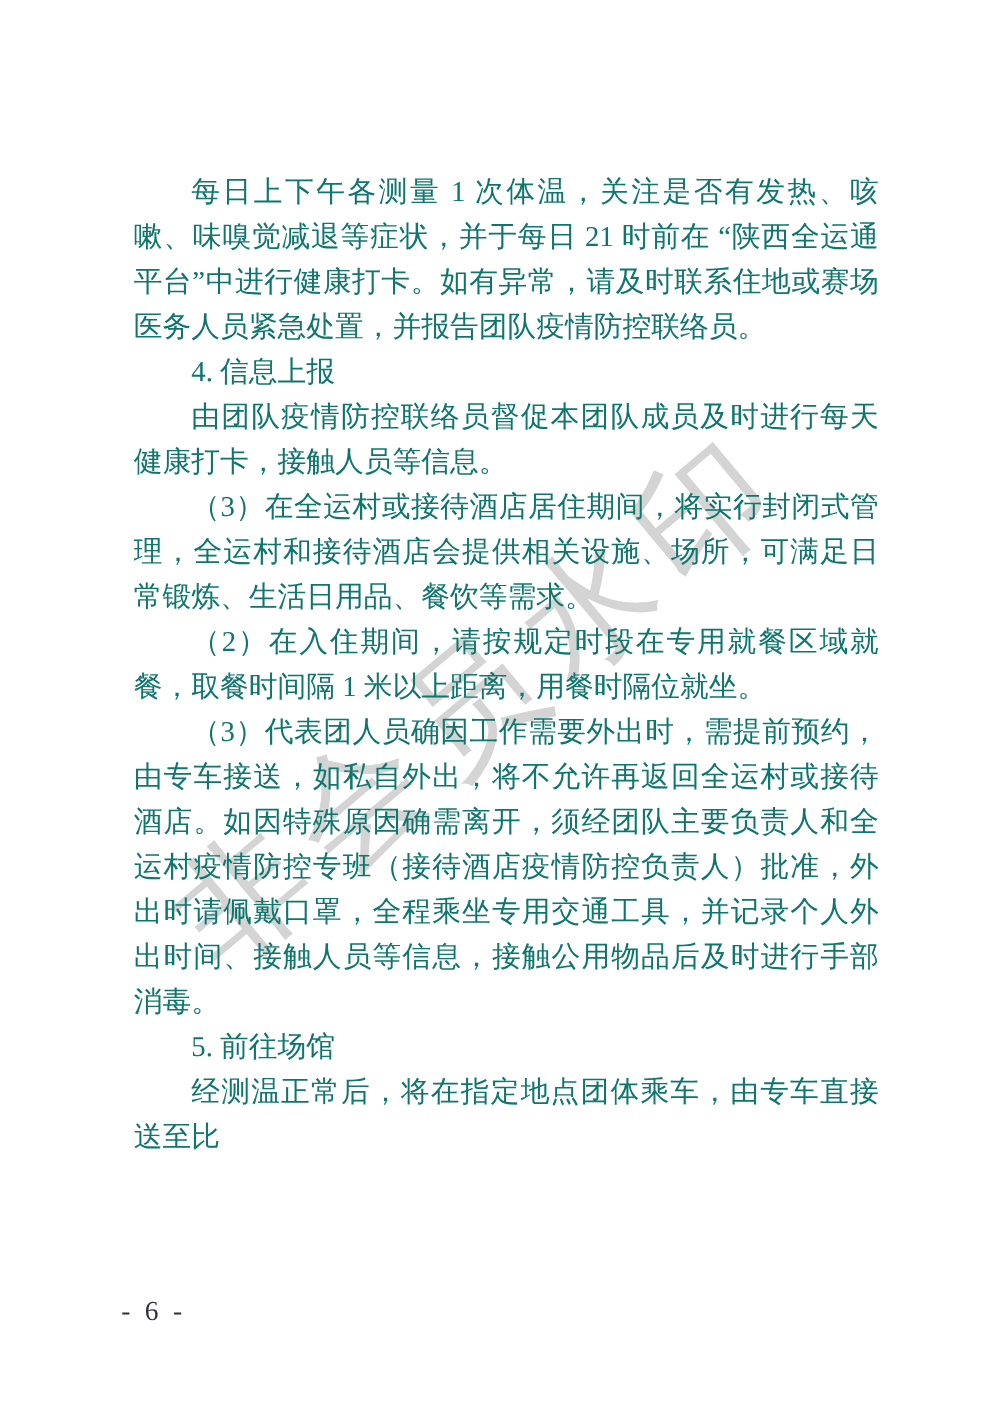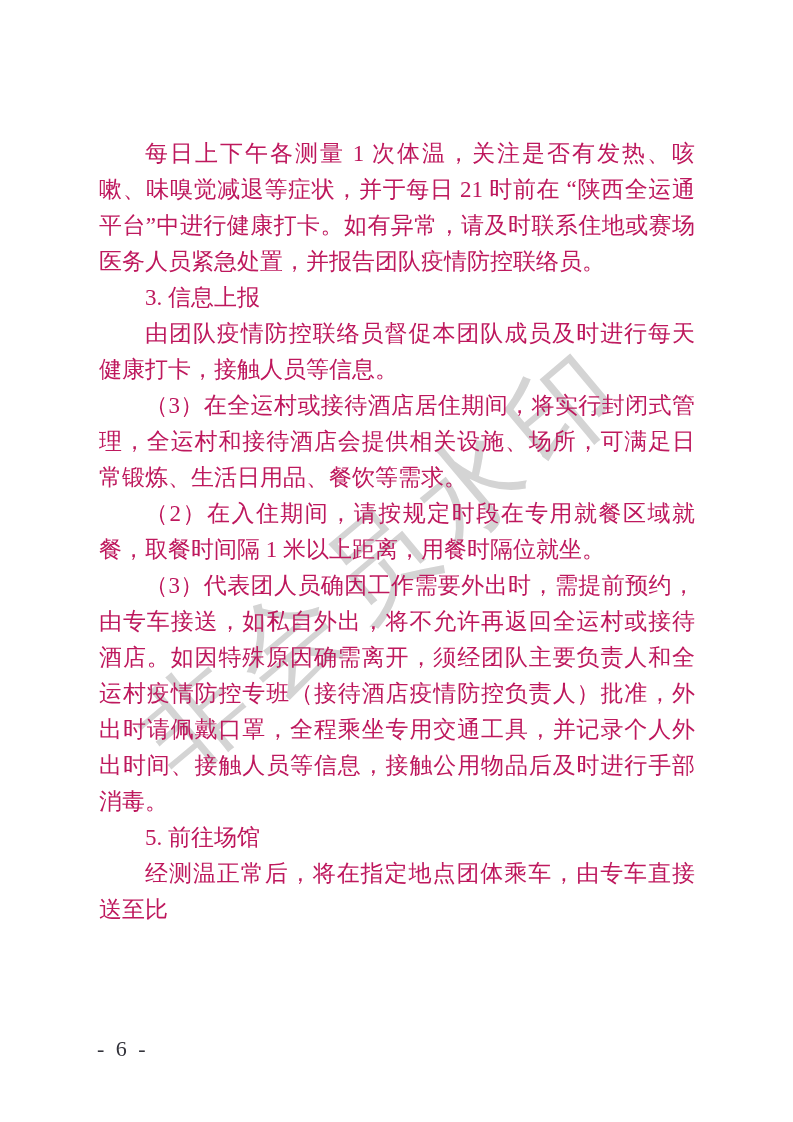--- a/index.html
+++ b/index.html
@@ -24,25 +24,25 @@
     font-size: 104px;
     letter-spacing: 16px;
     white-space: nowrap;
     color: #d4d4d4;
     z-index: 1;
     user-select: none;
     pointer-events: none;
   }
   .doc {
     position: absolute;
-    left: 99px;
+    left: 107px;
     top: 136px;
     width: 596px;
     z-index: 2;
-    color: #be185d;
+    color: #0f766e;
   }
   .para {
     margin: 0;
     font-size: 23px;
     line-height: 36px;
     text-align: justify;
     text-justify: inter-character;
     text-indent: 46px;
     word-break: break-all;
   }
@@ -61,21 +61,21 @@
   }
 </style>
 </head>
 <body>
 
 <div class="page">
   <div class="watermark">非会员水印</div>
 
   <div class="doc">
       <p class="para">每日上下午各测量 1 次体温，关注是否有发热、咳嗽、味嗅觉减退等症状，并于每日 21 时前在 “陕西全运通平台”中进行健康打卡。如有异常，请及时联系住地或赛场医务人员紧急处置，并报告团队疫情防控联络员。</p>
-      <p class="para heading">3. 信息上报</p>
+      <p class="para heading">4. 信息上报</p>
       <p class="para">由团队疫情防控联络员督促本团队成员及时进行每天健康打卡，接触人员等信息。</p>
       <p class="para">（3）在全运村或接待酒店居住期间，将实行封闭式管理，全运村和接待酒店会提供相关设施、场所，可满足日常锻炼、生活日用品、餐饮等需求。</p>
       <p class="para">（2）在入住期间，请按规定时段在专用就餐区域就餐，取餐时间隔 1 米以上距离，用餐时隔位就坐。</p>
       <p class="para">（3）代表团人员确因工作需要外出时，需提前预约，由专车接送，如私自外出，将不允许再返回全运村或接待酒店。如因特殊原因确需离开，须经团队主要负责人和全运村疫情防控专班（接待酒店疫情防控负责人）批准，外出时请佩戴口罩，全程乘坐专用交通工具，并记录个人外出时间、接触人员等信息，接触公用物品后及时进行手部消毒。</p>
       <p class="para heading">5. 前往场馆</p>
       <p class="para">经测温正常后，将在指定地点团体乘车，由专车直接送至比</p>
     </div>
 
   <div class="page-num">- 6 -</div>
 </div>

